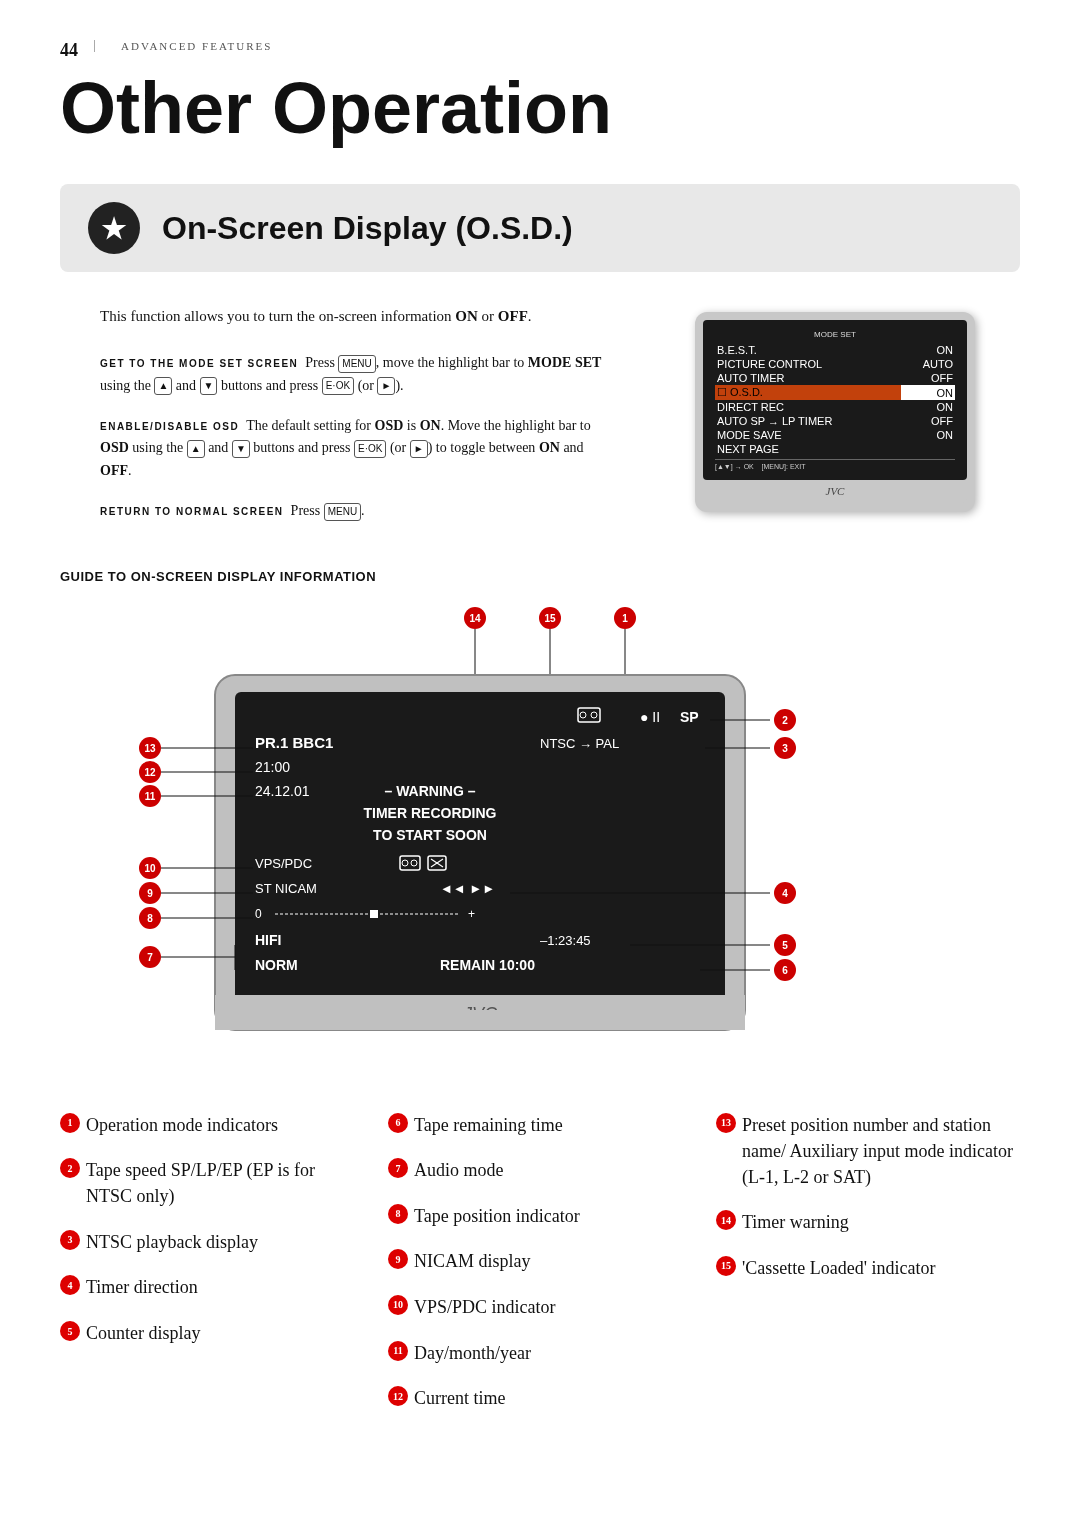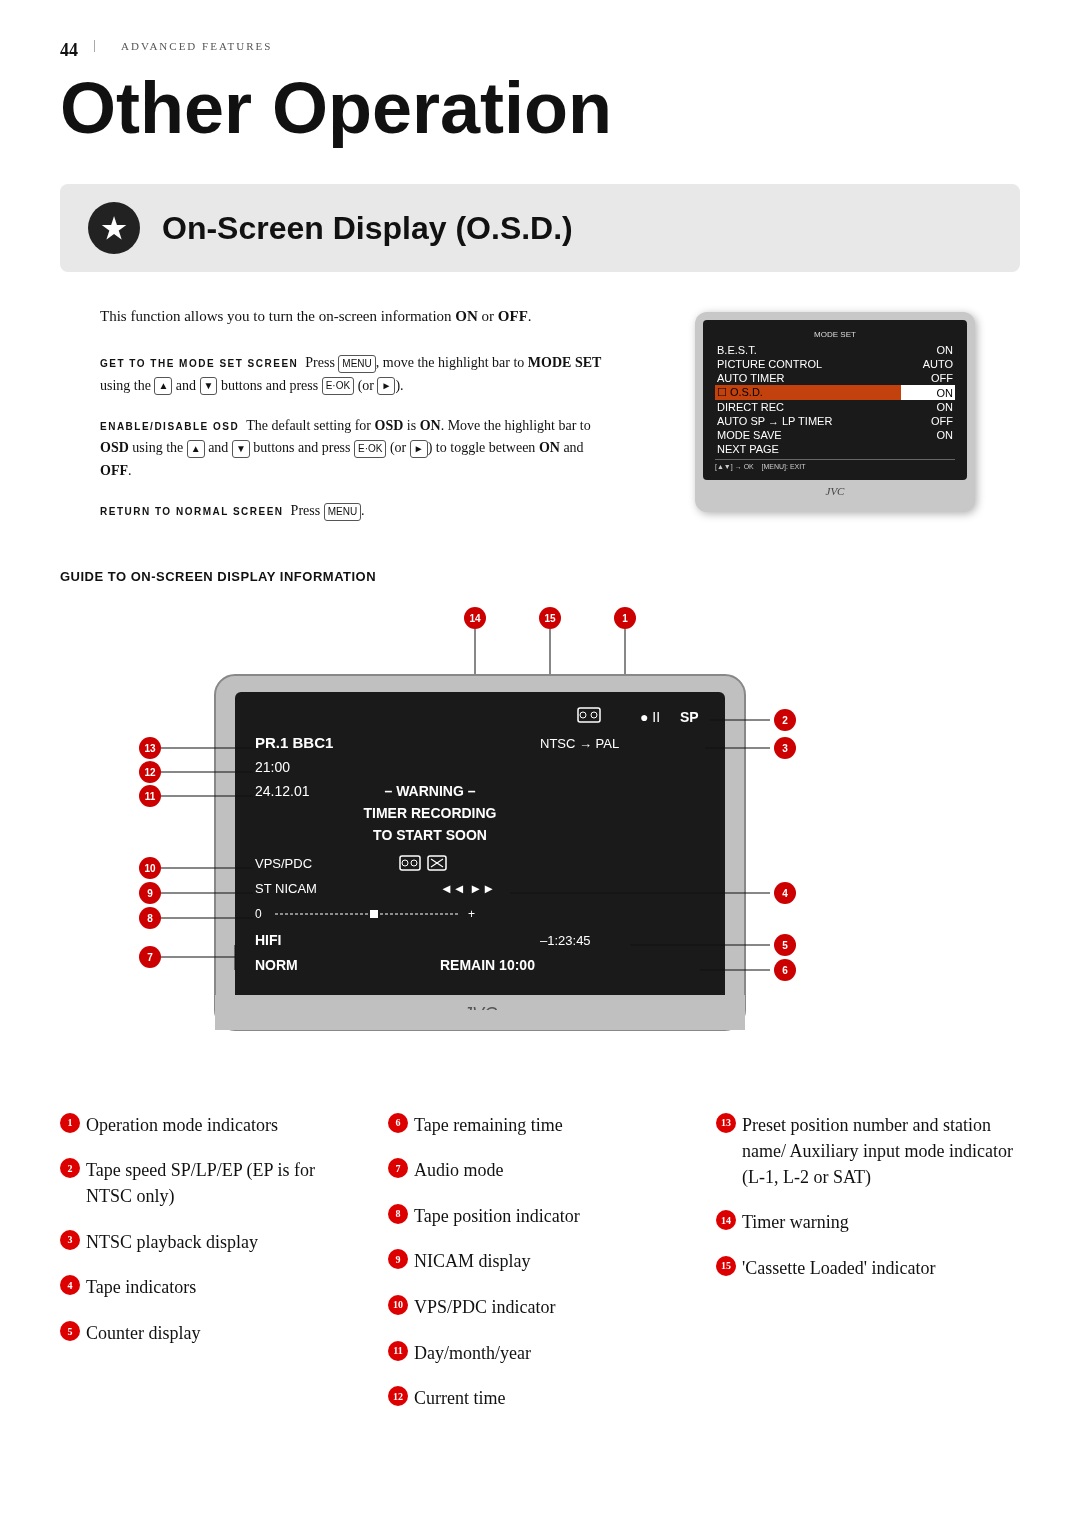--- a/index.html
+++ b/index.html
@@ -474,21 +474,21 @@
         <span class="legend-text">Tape speed SP/LP/EP (EP is for NTSC only)</span>
       </div>
       <br>
       <div class="legend-item">
         <span class="legend-number">3</span>
         <span class="legend-text">NTSC playback display</span>
       </div>
       <br>
       <div class="legend-item">
         <span class="legend-number">4</span>
-        <span class="legend-text">Tape indicators</span>
+        <span class="legend-text">Timer direction</span>
       </div>
       <br>
       <div class="legend-item">
         <span class="legend-number">5</span>
         <span class="legend-text">Counter display</span>
       </div>
     </div>
 
     <div>
       <div class="legend-item">

